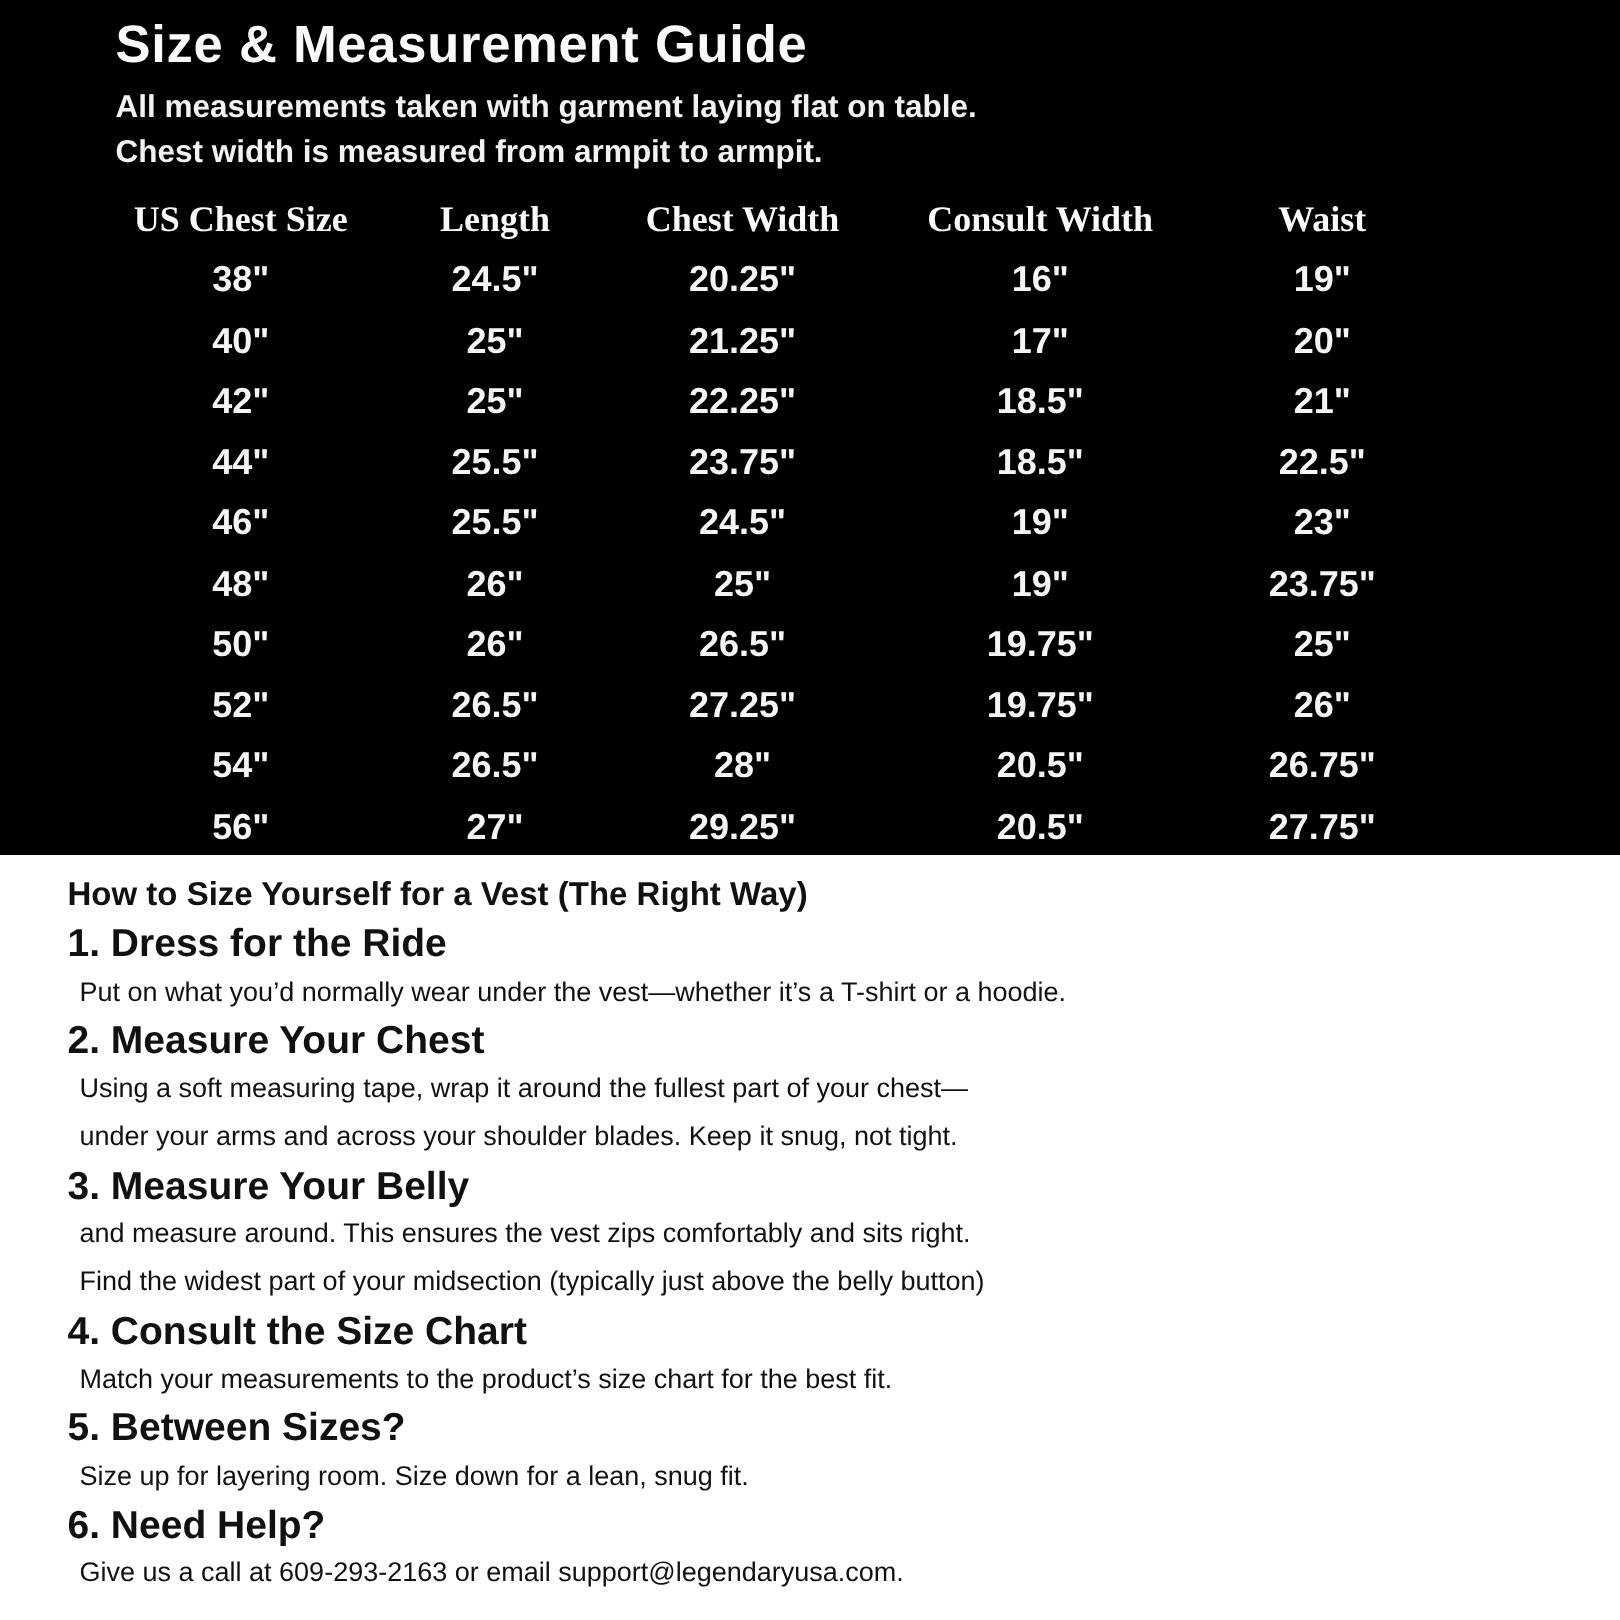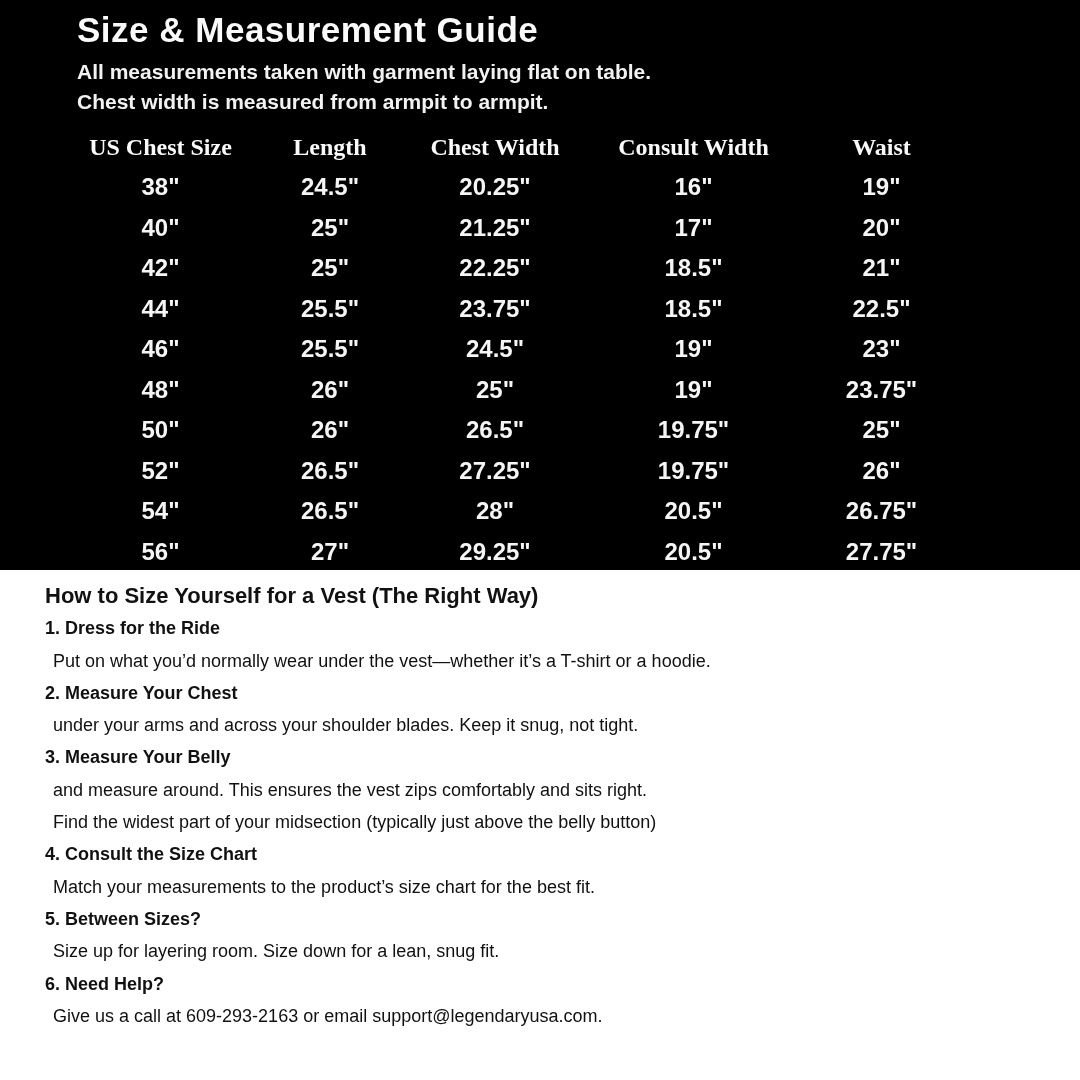--- a/index.html
+++ b/index.html
@@ -63,21 +63,21 @@
     color: #111111;
     padding: 10px 20px 0 25px;
     margin-left: 20px;
   }
   .howto-title {
     font-size: 22px;
     font-weight: 700;
     line-height: 32.3px;
   }
   .step-heading {
-    font-size: 18px;
+    font-size: 26px;
     font-weight: 700;
     line-height: 32.3px;
   }
   .step-line {
     font-size: 18px;
     font-weight: 400;
     line-height: 32.3px;
     padding-left: 8px;
     white-space: nowrap;
   }
@@ -174,20 +174,21 @@
         </div>
     </div>
   </section>
 
   <section class="howto-panel">
     <p class="howto-title">How to Size Yourself for a Vest (The Right Way)</p>
     <div id="howto-steps">
         <p class="step-heading">1. Dress for the Ride</p>
         <p class="step-line">Put on what you’d normally wear under the vest—whether it’s a T-shirt or a hoodie.</p>
         <p class="step-heading">2. Measure Your Chest</p>
+        <p class="step-line">Using a soft measuring tape, wrap it around the fullest part of your chest—</p>
         <p class="step-line">under your arms and across your shoulder blades. Keep it snug, not tight.</p>
         <p class="step-heading">3. Measure Your Belly</p>
         <p class="step-line">and measure around. This ensures the vest zips comfortably and sits right.</p>
         <p class="step-line">Find the widest part of your midsection (typically just above the belly button)</p>
         <p class="step-heading">4. Consult the Size Chart</p>
         <p class="step-line">Match your measurements to the product’s size chart for the best fit.</p>
         <p class="step-heading">5. Between Sizes?</p>
         <p class="step-line">Size up for layering room. Size down for a lean, snug fit.</p>
         <p class="step-heading">6. Need Help?</p>
         <p class="step-line">Give us a call at 609-293-2163 or email support@legendaryusa.com.</p>

